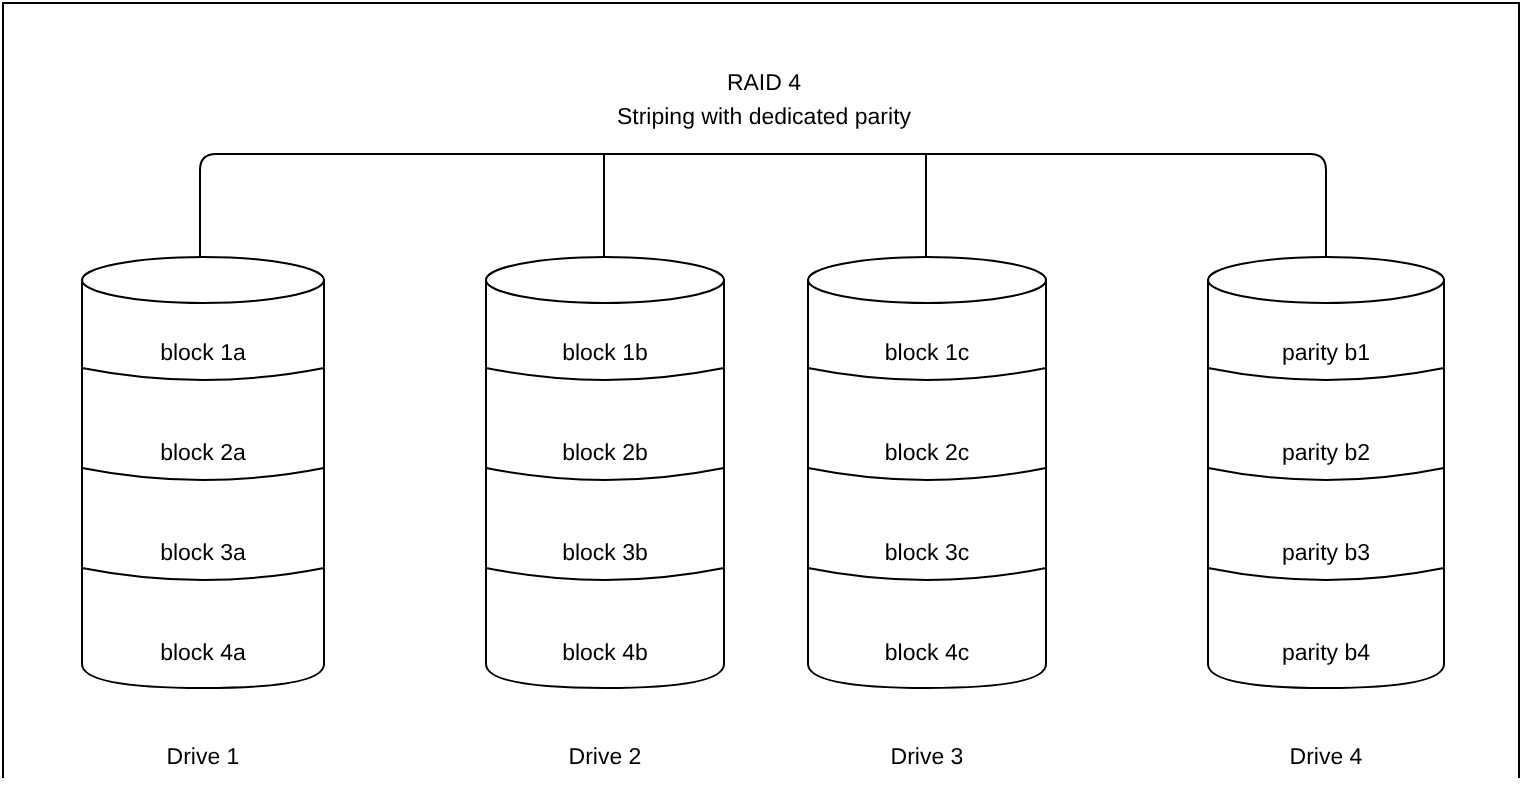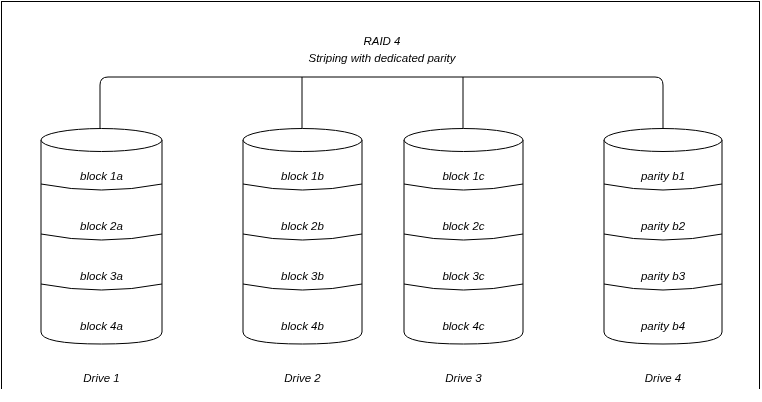--- a/index.html
+++ b/index.html
@@ -10,21 +10,20 @@
   }
   body {
     font-family: "Liberation Sans", sans-serif;
   }
   #canvas {
     position: relative;
     width: 762px;
     height: 389px;
     background: #ffffff;
     overflow: hidden;
-    font-style: italic;
   }
   #frame-border {
     position: absolute;
     left: 1px;
     top: 1px;
     width: 759px;
     height: 399px;
     border: 1px solid #000000;
     box-sizing: border-box;
     background: transparent;

